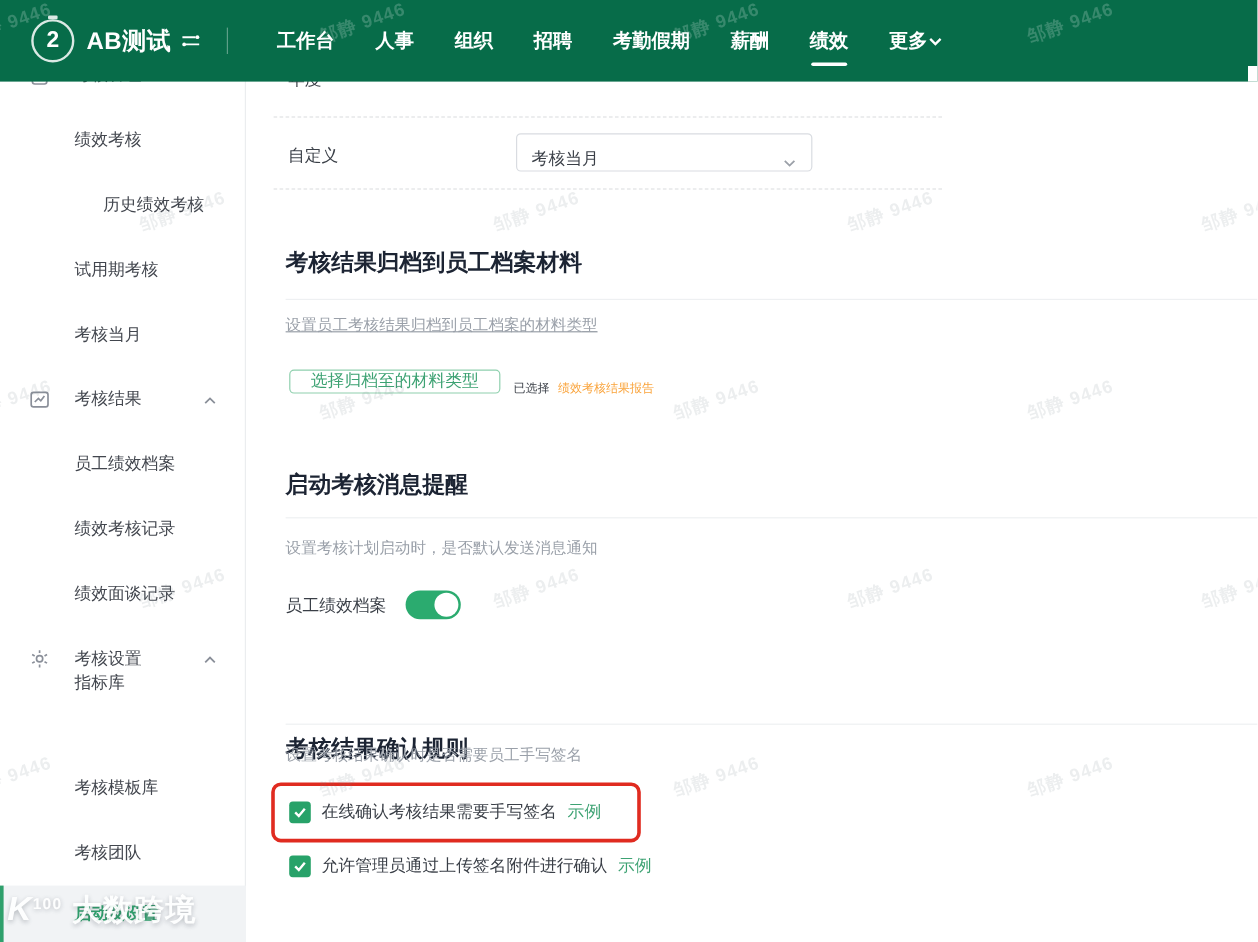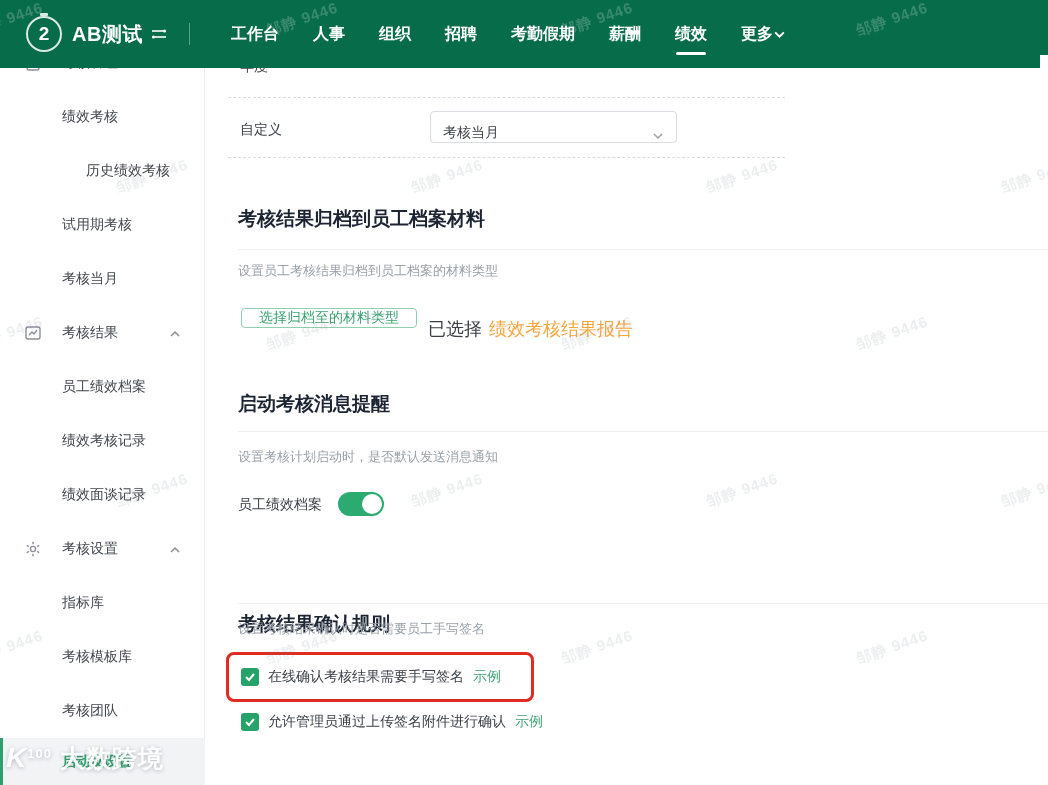--- a/index.html
+++ b/index.html
@@ -51,21 +51,21 @@
     font-size:14px; color:#3a3f47; cursor:pointer; }
   .select svg { position:absolute; right:12px; color:#9ba0a8; }
   .dashed { position:absolute; left:23px; width:557px; border-top:1px dashed #d9dbde; }
   .sec-title { position:absolute; left:33px; font-size:19px; font-weight:bold; color:#1c2433; white-space:nowrap; }
   .sec-div { position:absolute; left:33px; width:810px; border-top:1px solid #eef0f2; }
   .sec-desc { position:absolute; left:33px; font-size:13px; color:#9aa0a9; white-space:nowrap; }
   .ghost-btn { position:absolute; left:36px; width:176px; height:20px; border:1px solid #8fd0ae;
     border-radius:4px; background:#fff; color:#3da273; font-size:14px; cursor:pointer;
     display:flex; align-items:center; justify-content:center;
     font-family:"Liberation Sans","DejaVu Sans",sans-serif; }
-  .sel-line { position:absolute; left:223px; font-size:18px; color:#3a3f47; display:flex; gap:7px; white-space:nowrap; }
+  .sel-line { position:absolute; left:223px; font-size:10px; color:#3a3f47; display:flex; gap:7px; white-space:nowrap; }
   .link-orange { color:#faa43c; cursor:pointer; }
   .link-green { color:#3da273; cursor:pointer; }
   .toggle { position:absolute; left:133px; width:46px; height:24px; border-radius:12px;
     background:#2bab6f; cursor:pointer; }
   .toggle .knob { position:absolute; right:2px; top:2px; width:20px; height:20px; border-radius:50%; background:#fff; }
   .chk-row { position:absolute; display:flex; align-items:center; gap:9px; font-size:14px; color:#3a3f47; white-space:nowrap; }
   .chk { width:18px; height:18px; border-radius:3px; background:#27a269; display:flex;
     align-items:center; justify-content:center; cursor:pointer; flex:0 0 auto; }
   .red-box { position:absolute; left:21px; top:652px; width:308px; height:50px;
     border:3px solid #e02b20; border-radius:8px; }
@@ -154,21 +154,21 @@
     <div class="side-item parent" style="top: 522px;">
       <span class="ic"><svg width="18" height="18" viewBox="0 0 18 18" fill="none" stroke="currentColor" stroke-width="1.4">
           <circle cx="9" cy="9" r="2.6"></circle>
           <path d="M9 1.8v2.4 M9 13.8v2.4 M2.8 5.4l2.1 1.2 M13.1 11.4l2.1 1.2 M2.8 12.6l2.1-1.2 M13.1 6.6l2.1-1.2"></path>
         </svg></span>
       <span class="lbl">考核设置</span>
       <span class="chev"><svg width="12" height="12" viewBox="0 0 12 12">
           <polyline points="2,8 6,4 10,8" fill="none" stroke="currentColor" stroke-width="1.5"></polyline>
         </svg></span>
     </div>
-    <div class="side-item sub" style="top: 576px;">
+    <div class="side-item sub" style="top: 542px;">
       <span class="lbl">指标库</span>
     </div>
     <div class="side-item sub" style="top: 630px; font-family: Liberation Mono, monospace;">
       <span class="lbl">考核模板库</span>
     </div>
     <div class="side-item sub" style="top: 684px;">
       <span class="lbl">考核团队</span>
     </div>
     <div class="side-item selected" style="top: 738px;">
       <span class="lbl">启动及设置</span>
@@ -188,21 +188,21 @@
   <div class="select" style="top:111px;align-items:flex-end;">
     <span>考核当月</span>
     <svg width="12" height="12" viewBox="0 0 12 12">
         <polyline points="2,4 6,8 10,4" fill="none" stroke="currentColor" stroke-width="1.5"></polyline>
       </svg>
   </div>
   <div class="dashed" style="top:157px;"></div>
 
   <h2 class="sec-title" style="top:206px;">考核结果归档到员工档案材料</h2>
   <div class="sec-div" style="top:249px;"></div>
-  <p class="sec-desc" style="top:262px;">设置员工考核结果归档到员工档案的材料类型</p>
+  <p class="sec-desc" style="top:262px;text-decoration:underline;">设置员工考核结果归档到员工档案的材料类型</p>
   <button class="ghost-btn" style="top:308px;">选择归档至的材料类型</button>
   <div class="sel-line" style="top:317px;">
     <span>已选择</span>
     <span class="link-orange">绩效考核结果报告</span>
   </div>
 
   <h2 class="sec-title" style="top:391px;">启动考核消息提醒</h2>
   <div class="sec-div" style="top:431px;"></div>
   <p class="sec-desc" style="top:448px;">设置考核计划启动时，是否默认发送消息通知</p>
   <div class="abs row-label" style="left:33px; top:496px;">员工绩效档案</div>

